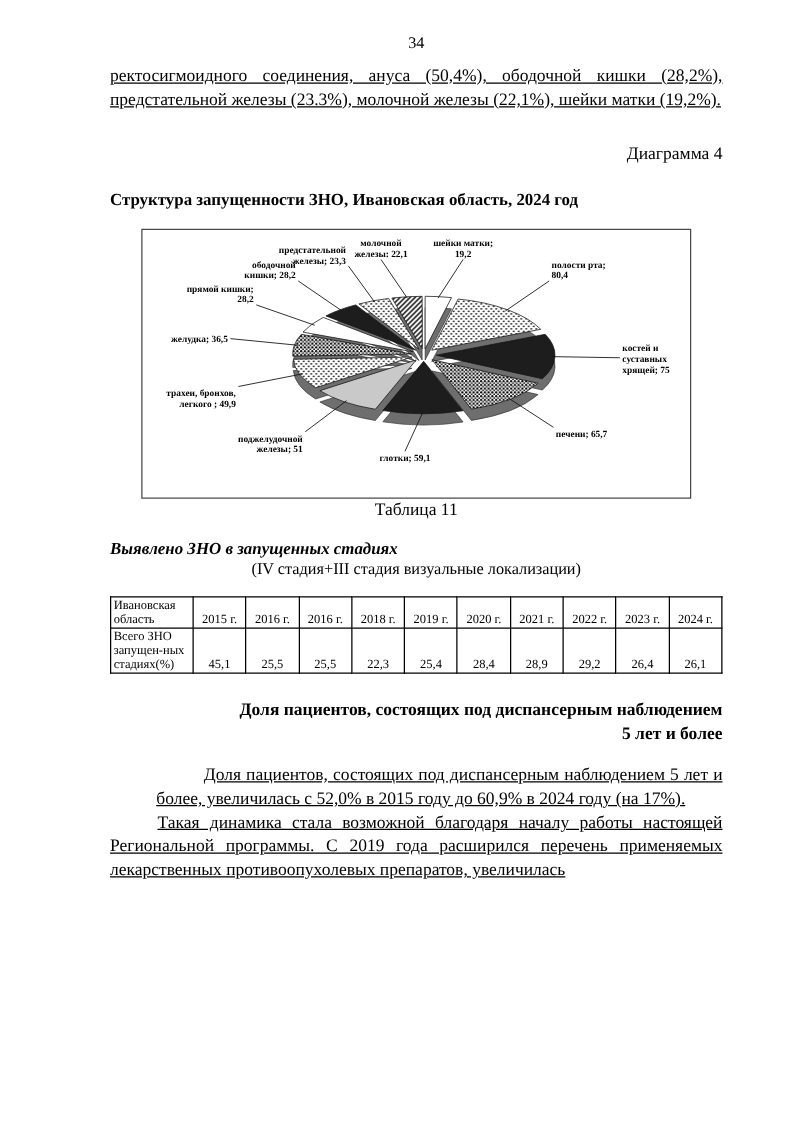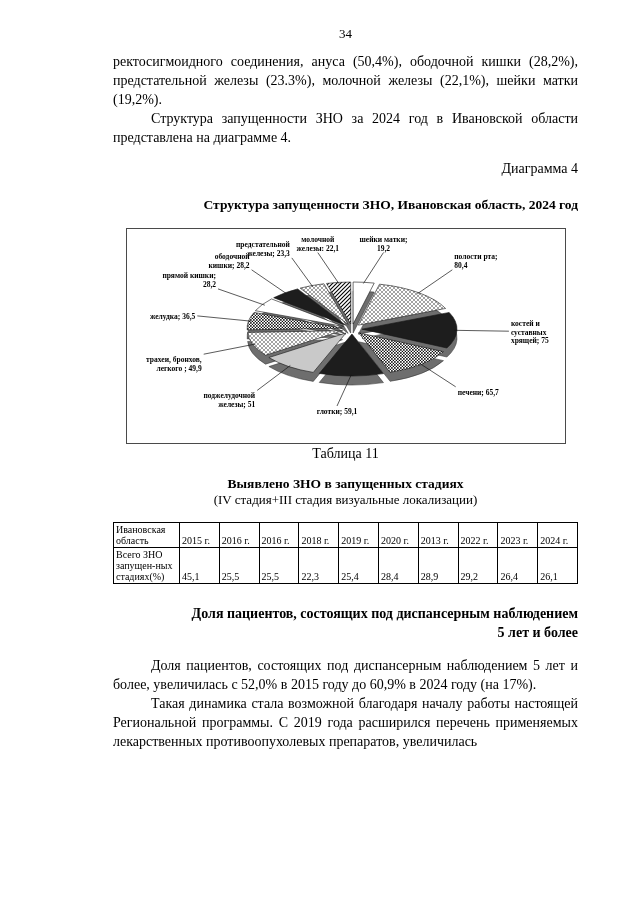--- a/index.html
+++ b/index.html
@@ -1,57 +1,56 @@
 <!DOCTYPE html>
 <html><head>
 <meta charset="utf-8">
 <style>
   * { margin:0; padding:0; box-sizing:border-box; }
   html,body { background:#e9e9e9; }
   .page {
     width:640px; height:905px; background:#ffffff; margin:0 auto;
     font-family:"Liberation Serif", serif; color:#000;
-    padding:26px 62px 20px 113px; overflow:hidden;
+    padding:26px 62px 20px 88px; overflow:hidden;
   }
   .page-number { text-align:center; font-size:13px; margin-bottom:10px; }
-  p.body { font-size:14px; line-height:19px; text-align:justify; }
+  p.body { font-size:14px; line-height:19px; text-align:justify;text-decoration:underline; }
   p.indent { text-indent:38px; }
-  .right-caption { text-align:right; font-size:14px; margin-top:14px; }
-  .chart-title { text-align:right; font-weight:bold; font-size:13.5px; margin-top:20px; }
+  .right-caption { text-align:right; font-size:14px; margin-top:26px; }
+  .chart-title { text-align:left; font-weight:bold; font-size:13.5px; margin-top:20px; }
   .chart-box {
     width:440px; height:216px; border:1px solid #4a4a4a; margin:15px auto 0;
     background:#fff; position:relative;
   }
   #pie-svg { width:438px; height:214px; display:block; }
   #pie-svg text { font-family:"Liberation Serif", serif; font-size:7.5px; font-weight:bold; fill:#000; }
   .after-chart { margin-top:18px; }
   .table-caption { margin-top:2px;text-align:center; }
-  .tbl-title { text-align:center; font-weight:bold; font-size:13.5px; margin-top:14px; }
+  .tbl-title { text-align:left; font-weight:bold; font-size:13.5px; margin-top:14px;font-style:italic; }
   .tbl-subtitle { text-align:center; font-size:13px; }
   table.data-table {
     width:100%; border-collapse:collapse; margin-top:14px; table-layout:fixed;
     font-size:10px; line-height:11px;
   }
   table.data-table td {
-    border:1px solid #000; padding:1px 2px; vertical-align:bottom; 
+    border:1px solid #000; padding:1px 2px; vertical-align:bottom; text-align:center;
     overflow:hidden;
   }
   table.data-table td.first { text-align:left; vertical-align:top; }
   .section-heading { text-align:right; font-weight:bold; font-size:14px; line-height:19px; margin-top:20px; }
-  .para-group { margin-top:14px; }
+  .para-group { margin-top:14px;margin-left:37px; }
 </style>
 </head>
 <body>
 
 <div class="page">
 
   <div class="page-number">34</div>
 
   <p class="body">ректосигмоидного соединения, ануса (50,4%), ободочной кишки (28,2%), предстательной железы (23.3%), молочной железы (22,1%), шейки матки (19,2%).</p>
-  <p class="body indent">Структура запущенности ЗНО за 2024 год в Ивановской области представлена на диаграмме 4.</p>
 
   <div class="right-caption">Диаграмма 4</div>
 
   <div class="chart-title">Структура запущенности ЗНО, Ивановская область, 2024 год</div>
 
   <div class="chart-box">
     <svg id="pie-svg" viewBox="0 0 438 214">
       <defs>
         <pattern id="pat-dots" width="4" height="4" patternUnits="userSpaceOnUse">
           <rect width="4" height="4" fill="#ffffff"></rect>
@@ -149,21 +148,21 @@
     </colgroup>
     <tbody>
         <tr>
       <td class="first">Ивановская область</td>
       <td>2015 г.</td>
       <td>2016 г.</td>
       <td>2016 г.</td>
       <td>2018 г.</td>
       <td>2019 г.</td>
       <td>2020 г.</td>
-      <td>2013 г.</td>
+      <td>2021 г.</td>
       <td>2022 г.</td>
       <td>2023 г.</td>
       <td>2024 г.</td>
     </tr>
     <tr>
       <td class="first">Всего ЗНО запущен-ных стадиях(%)</td>
       <td>45,1</td>
       <td>25,5</td>
       <td>25,5</td>
       <td>22,3</td>

